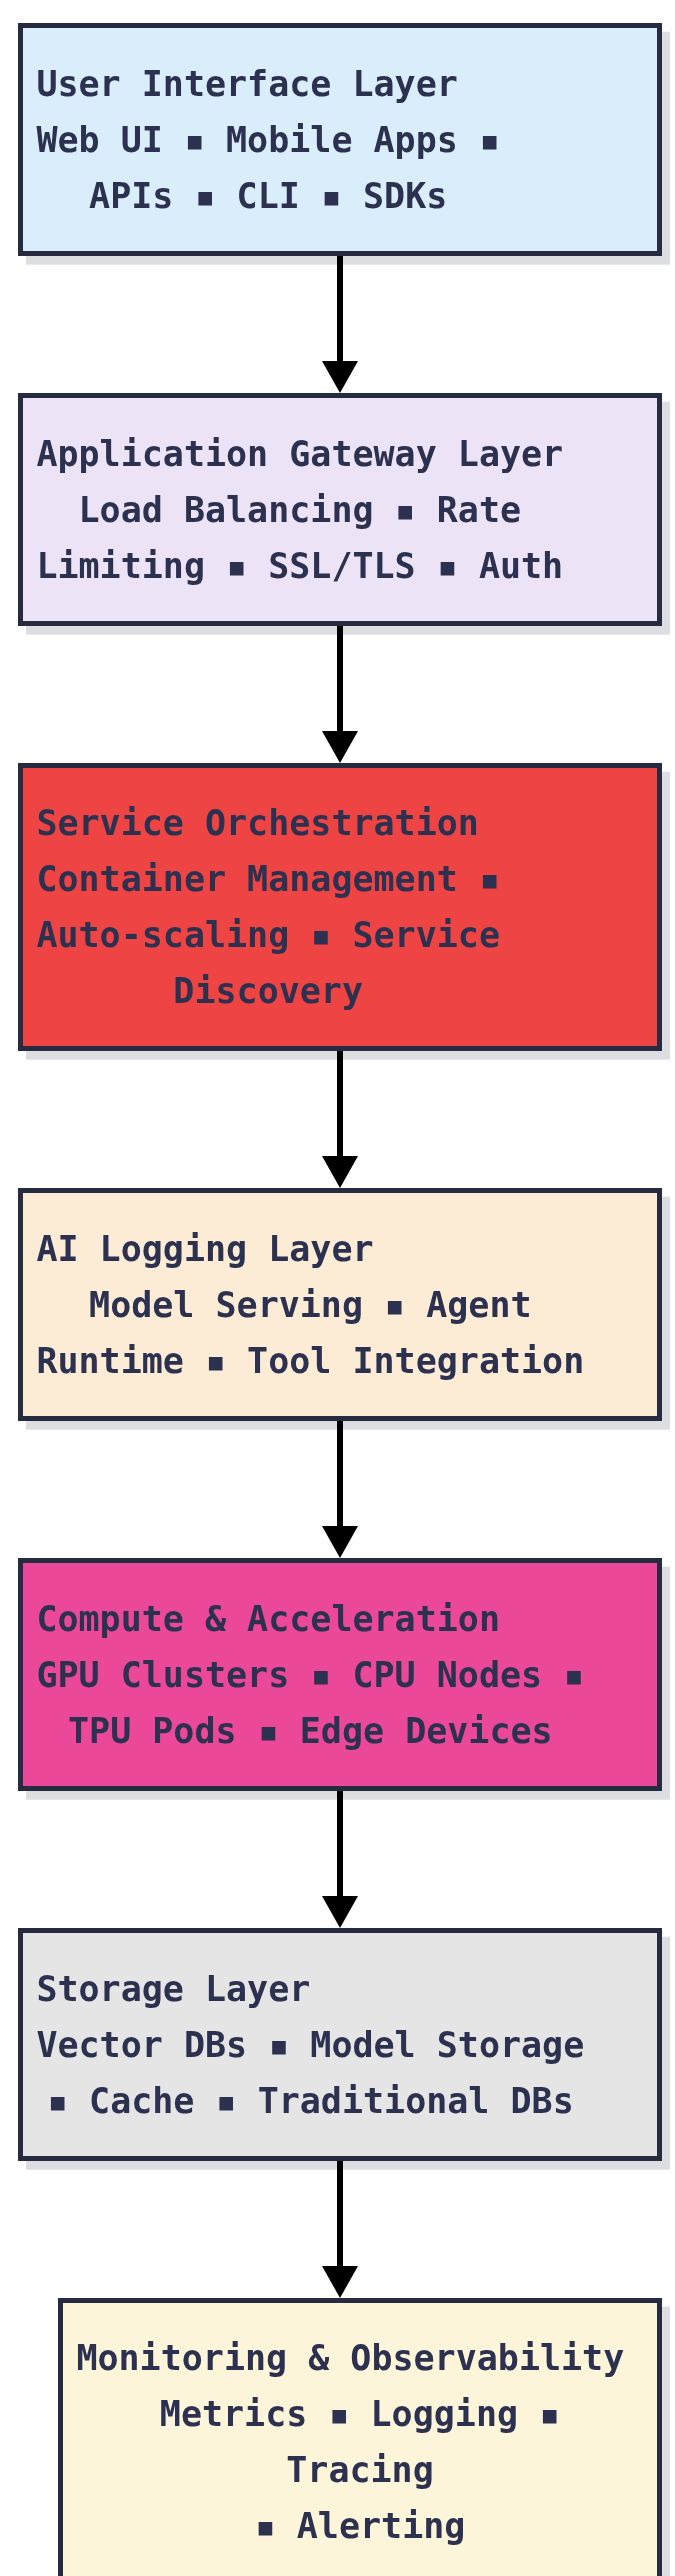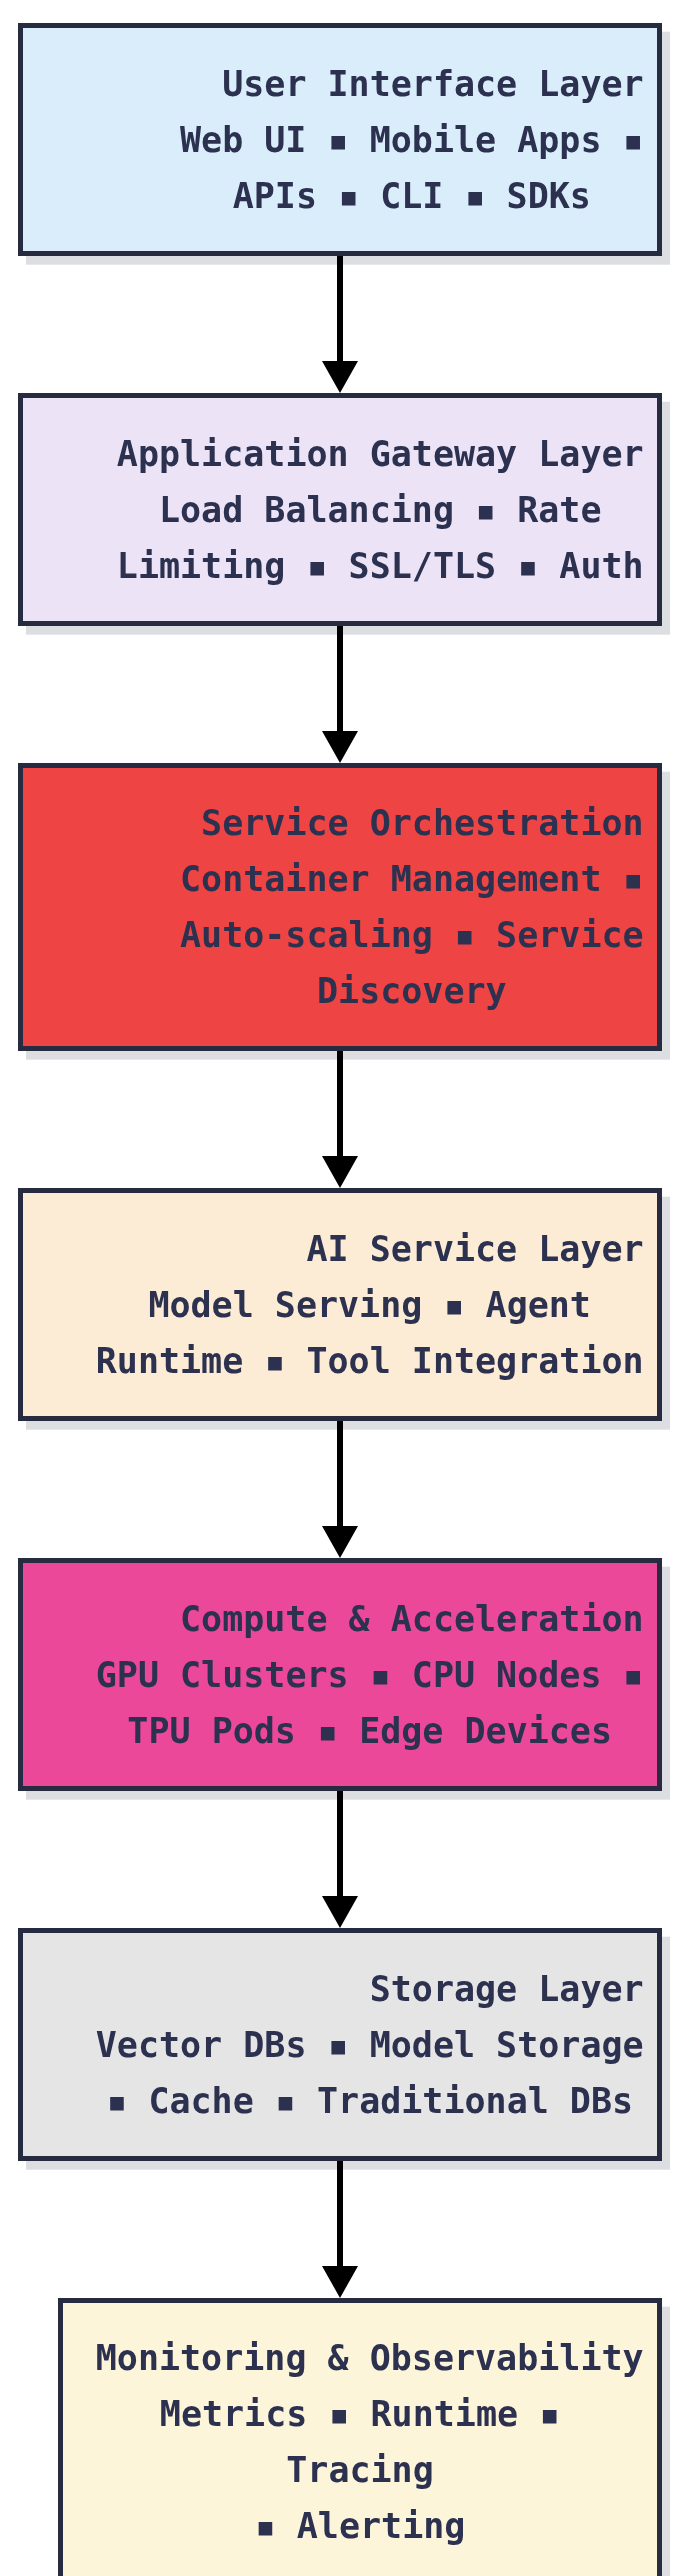--- a/index.html
+++ b/index.html
@@ -15,21 +15,21 @@
     background: #ffffff;
   }
   .node {
     box-sizing: border-box;
     border: 5.4px solid var(--border, #262b40);
     box-shadow: 8px 8.7px 0 0 rgba(46, 50, 72, 0.16);
     color: var(--text, #2c3150);
     display: flex;
     flex-direction: column;
     justify-content: center;
-    align-items: flex-end;
+    align-items: flex-start;
     text-align: center;
     padding: 27px 13.4px;
     min-height: 233px;
   }
   .node-title, .node-items {
     font-size: 35px;
     line-height: 56px;
     font-weight: bold;
     white-space: pre-line;
   }
@@ -95,21 +95,21 @@
 Auto-scaling ▪ Service
 Discovery</div>
   </div>
 
   <div class="arrow">
     <div class="arrow-line"></div>
     <div class="arrow-head"></div>
   </div>
 
   <div class="node" style="background: rgb(252, 236, 213);">
-    <div class="node-title">AI Service Layer</div>
+    <div class="node-title">AI Logging Layer</div>
     <div class="node-items">Model Serving ▪ Agent
 Runtime ▪ Tool Integration</div>
   </div>
 
   <div class="arrow">
     <div class="arrow-line"></div>
     <div class="arrow-head"></div>
   </div>
 
   <div class="node" style="background: #ec4899;">
@@ -129,20 +129,20 @@
 ▪ Cache ▪ Traditional DBs</div>
   </div>
 
   <div class="arrow">
     <div class="arrow-line"></div>
     <div class="arrow-head"></div>
   </div>
 
   <div class="node" style="background: rgb(253, 245, 217); margin-left: 40px;">
     <div class="node-title">Monitoring &amp; Observability</div>
-    <div class="node-items">Metrics ▪ Runtime ▪ Tracing
+    <div class="node-items">Metrics ▪ Logging ▪ Tracing
 ▪ Alerting</div>
   </div>
 
   <div class="watermark">CSDN @葡萄城技术团队</div>
 
 </div>
 
 
 </body></html>

